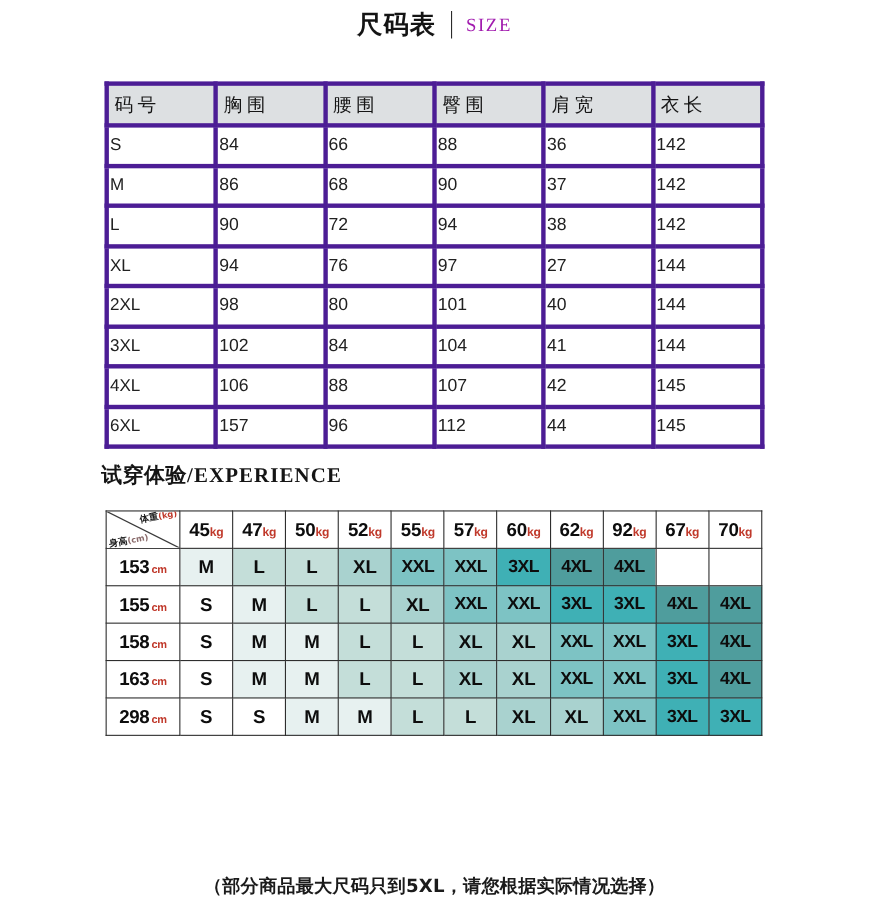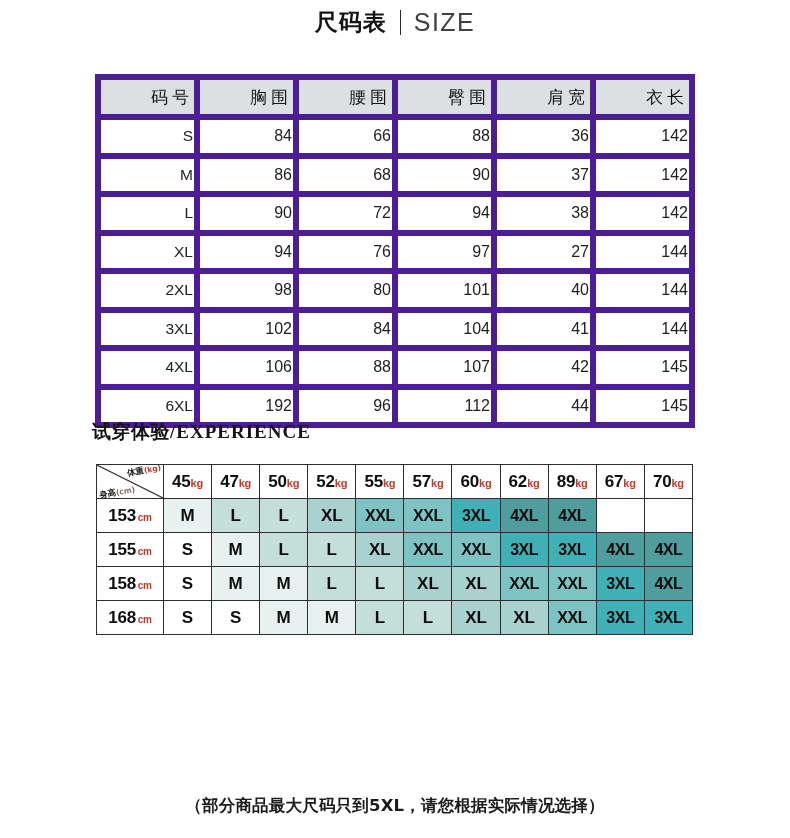--- a/index.html
+++ b/index.html
@@ -34,43 +34,43 @@
     letter-spacing: 1px;
     color: #141414;
     font-family: "DejaVu Sans", sans-serif;
   }
   .title-div {
     width: 1px;
     height: 25px;
     background: #2b2b2b;
   }
   .title-en {
-    font-size: 25px;
+    font-size: 17px;
     letter-spacing: 1.5px;
-    color: #404040;
-    font-family: Liberation Sans, sans-serif;
+    color: #a21caf;
+    font-family: Liberation Serif, serif;
   }
 
   
   .size-table-wrap {
     position: absolute;
     left: 95px;
     top: 74px;
     width: 600px;
   }
   table.size-table {
     border-collapse: collapse;
     width: 100%;
     table-layout: fixed;
   }
   table.size-table th,
   table.size-table td {
-    border: 6px solid #4c1d95;
+    border: 4px solid #4c1d95;
     height: 30.5px;
-    text-align: right;
+    text-align: left;
     vertical-align: middle;
     font-size: 16px;
     font-weight: 400;
     color: #212121;
     font-family: "Liberation Sans", sans-serif;
   }
   table.size-table th {
     background: #dde0e2;
     font-size: 17px;
     font-weight: 500;
@@ -285,21 +285,21 @@
         <tr>
           <td class="sz">4XL</td>
           <td>106</td>
           <td>88</td>
           <td>107</td>
           <td>42</td>
           <td>145</td>
         </tr>
         <tr>
           <td class="sz">6XL</td>
-          <td>192</td>
+          <td>157</td>
           <td>96</td>
           <td>112</td>
           <td>44</td>
           <td>145</td>
         </tr>
       </tbody>
   </table>
 </div>
 
 <div class="exp-heading">
@@ -318,21 +318,21 @@
             <span class="lbl-h"><span>身高</span><span class="u">(cm)</span></span>
           </td>
           <td class="wcol"><span>45</span><span class="u">kg</span></td>
           <td class="wcol"><span>47</span><span class="u">kg</span></td>
           <td class="wcol"><span>50</span><span class="u">kg</span></td>
           <td class="wcol"><span>52</span><span class="u">kg</span></td>
           <td class="wcol"><span>55</span><span class="u">kg</span></td>
           <td class="wcol"><span>57</span><span class="u">kg</span></td>
           <td class="wcol"><span>60</span><span class="u">kg</span></td>
           <td class="wcol"><span>62</span><span class="u">kg</span></td>
-          <td class="wcol"><span>89</span><span class="u">kg</span></td>
+          <td class="wcol"><span>92</span><span class="u">kg</span></td>
           <td class="wcol"><span>67</span><span class="u">kg</span></td>
           <td class="wcol"><span>70</span><span class="u">kg</span></td>
         </tr>
         <tr>
           <td class="hrow"><span>153</span><span class="u">cm</span></td>
           <td class="cell" style="background: rgb(231, 241, 240);">M</td>
           <td class="cell" style="background: rgb(196, 222, 217);">L</td>
           <td class="cell" style="background: rgb(196, 222, 217);">L</td>
           <td class="cell" style="background: rgb(169, 210, 207);">XL</td>
           <td class="cell s3" style="background: rgb(125, 195, 196);">XXL</td>
@@ -365,21 +365,35 @@
           <td class="cell" style="background: rgb(196, 222, 217);">L</td>
           <td class="cell" style="background: rgb(196, 222, 217);">L</td>
           <td class="cell" style="background: rgb(169, 210, 207);">XL</td>
           <td class="cell" style="background: rgb(169, 210, 207);">XL</td>
           <td class="cell s3" style="background: rgb(125, 195, 196);">XXL</td>
           <td class="cell s3" style="background: rgb(125, 195, 196);">XXL</td>
           <td class="cell s3" style="background: rgb(63, 176, 181);">3XL</td>
           <td class="cell s3" style="background: rgb(79, 157, 157);">4XL</td>
         </tr>
         <tr>
-          <td class="hrow"><span>168</span><span class="u">cm</span></td>
+          <td class="hrow"><span>163</span><span class="u">cm</span></td>
+          <td class="cell" style="background: rgb(255, 255, 255);">S</td>
+          <td class="cell" style="background: rgb(231, 241, 240);">M</td>
+          <td class="cell" style="background: rgb(231, 241, 240);">M</td>
+          <td class="cell" style="background: rgb(196, 222, 217);">L</td>
+          <td class="cell" style="background: rgb(196, 222, 217);">L</td>
+          <td class="cell" style="background: rgb(169, 210, 207);">XL</td>
+          <td class="cell" style="background: rgb(169, 210, 207);">XL</td>
+          <td class="cell s3" style="background: rgb(125, 195, 196);">XXL</td>
+          <td class="cell s3" style="background: rgb(125, 195, 196);">XXL</td>
+          <td class="cell s3" style="background: rgb(63, 176, 181);">3XL</td>
+          <td class="cell s3" style="background: rgb(79, 157, 157);">4XL</td>
+        </tr>
+        <tr>
+          <td class="hrow"><span>298</span><span class="u">cm</span></td>
           <td class="cell" style="background: rgb(255, 255, 255);">S</td>
           <td class="cell" style="background: rgb(255, 255, 255);">S</td>
           <td class="cell" style="background: rgb(231, 241, 240);">M</td>
           <td class="cell" style="background: rgb(231, 241, 240);">M</td>
           <td class="cell" style="background: rgb(196, 222, 217);">L</td>
           <td class="cell" style="background: rgb(196, 222, 217);">L</td>
           <td class="cell" style="background: rgb(169, 210, 207);">XL</td>
           <td class="cell" style="background: rgb(169, 210, 207);">XL</td>
           <td class="cell s3" style="background: rgb(125, 195, 196);">XXL</td>
           <td class="cell s3" style="background: rgb(63, 176, 181);">3XL</td>

